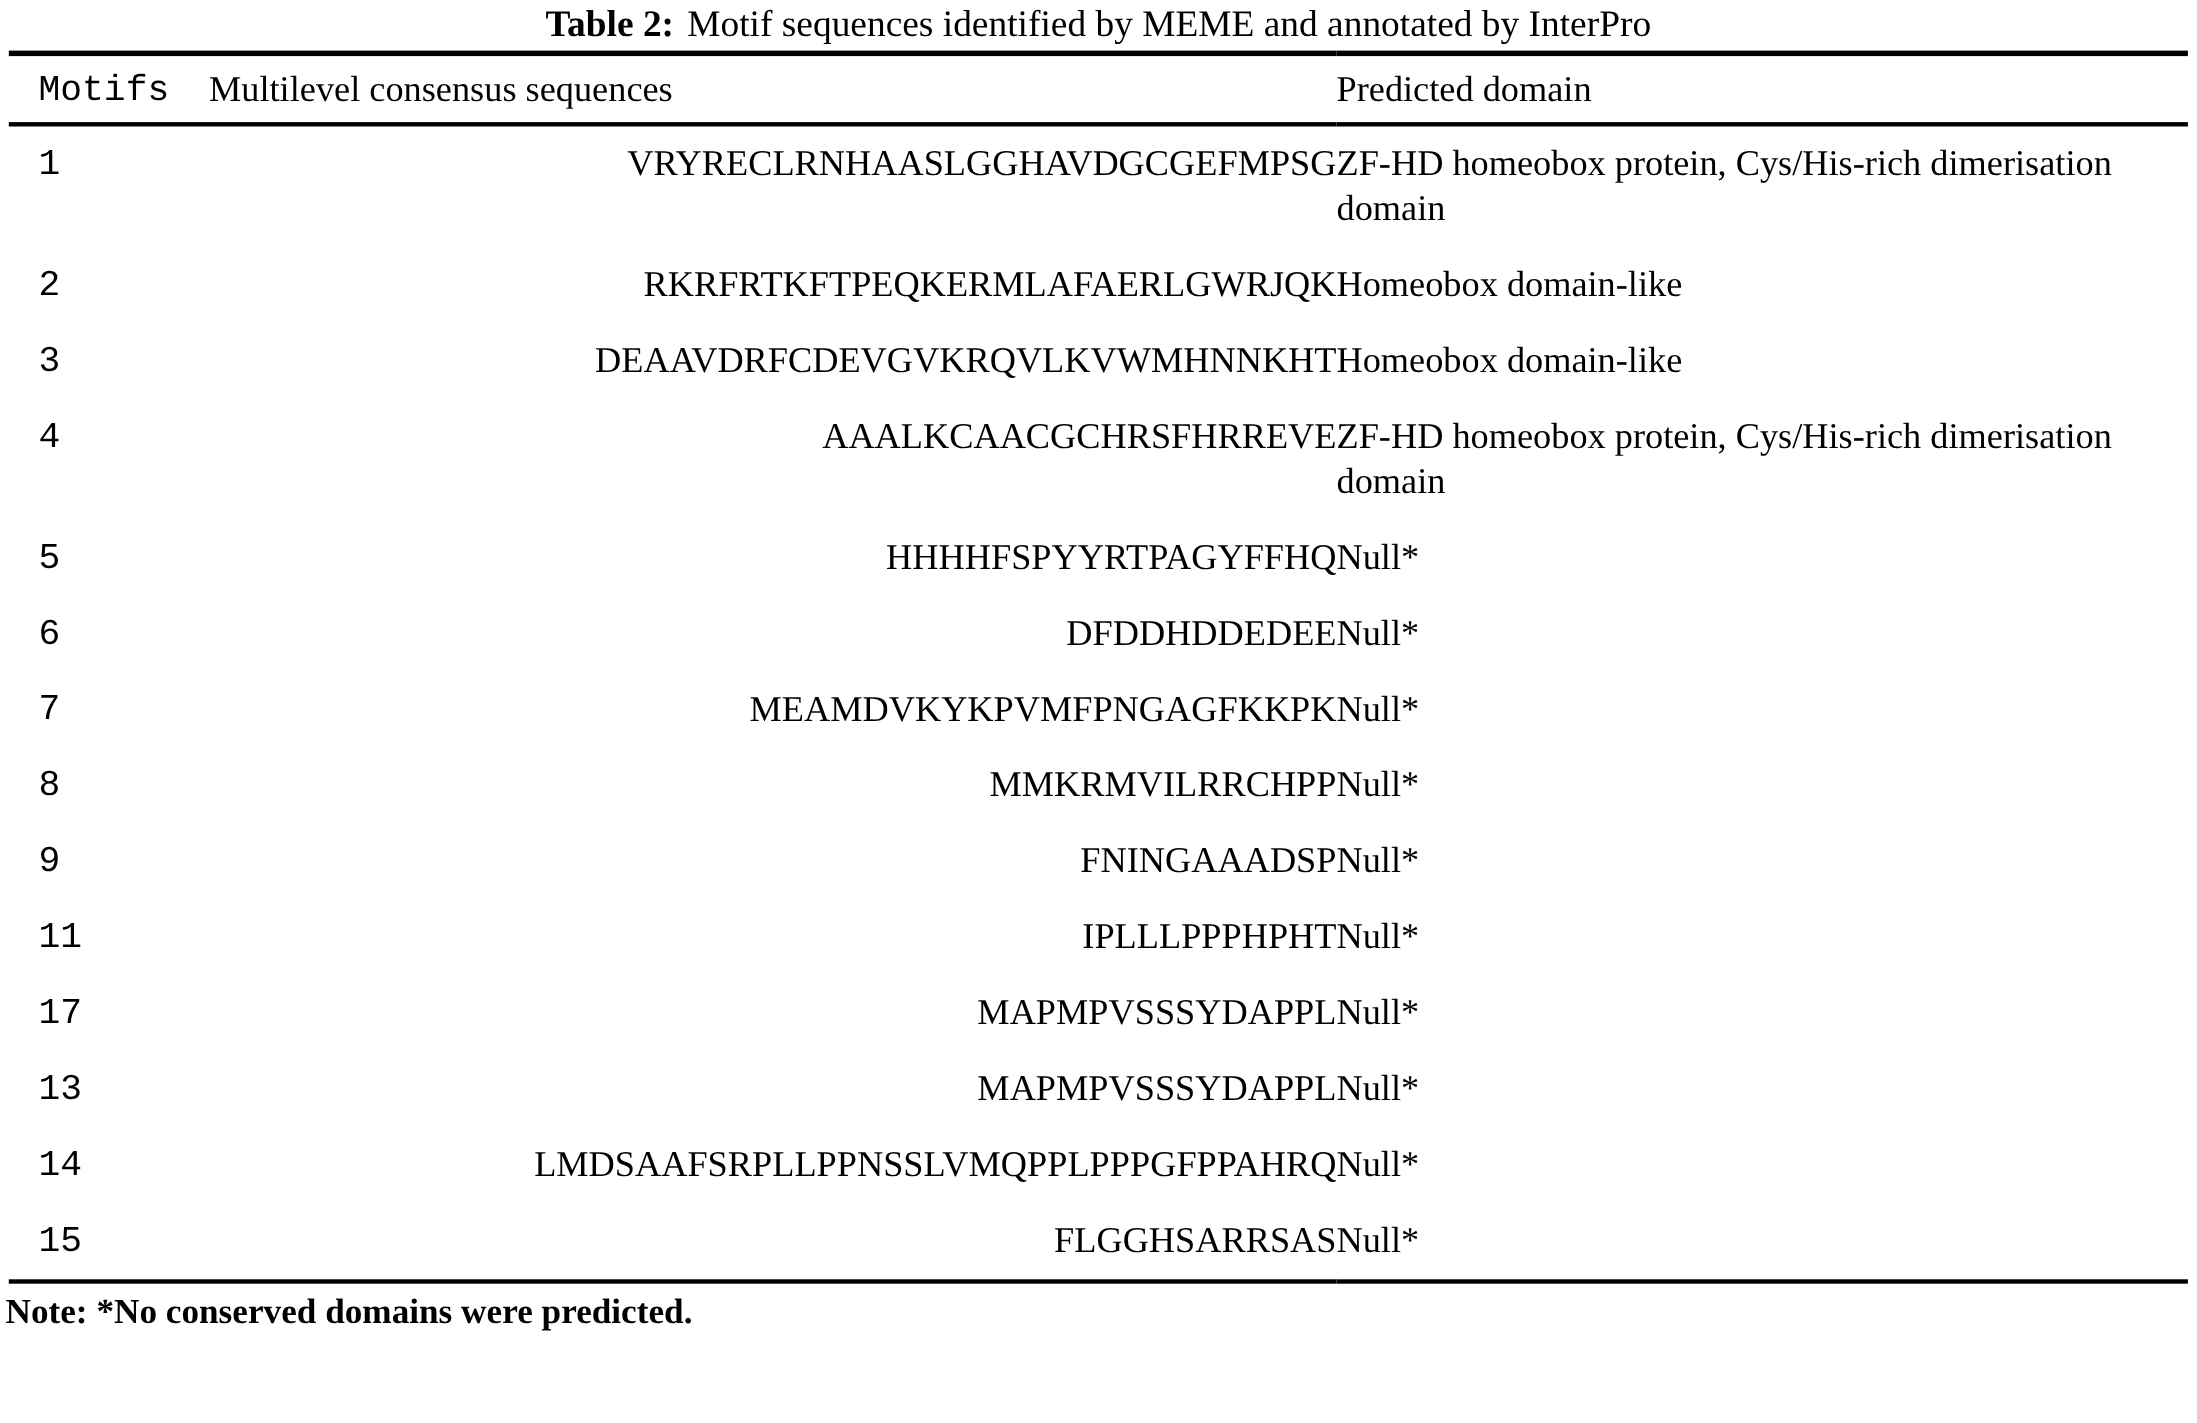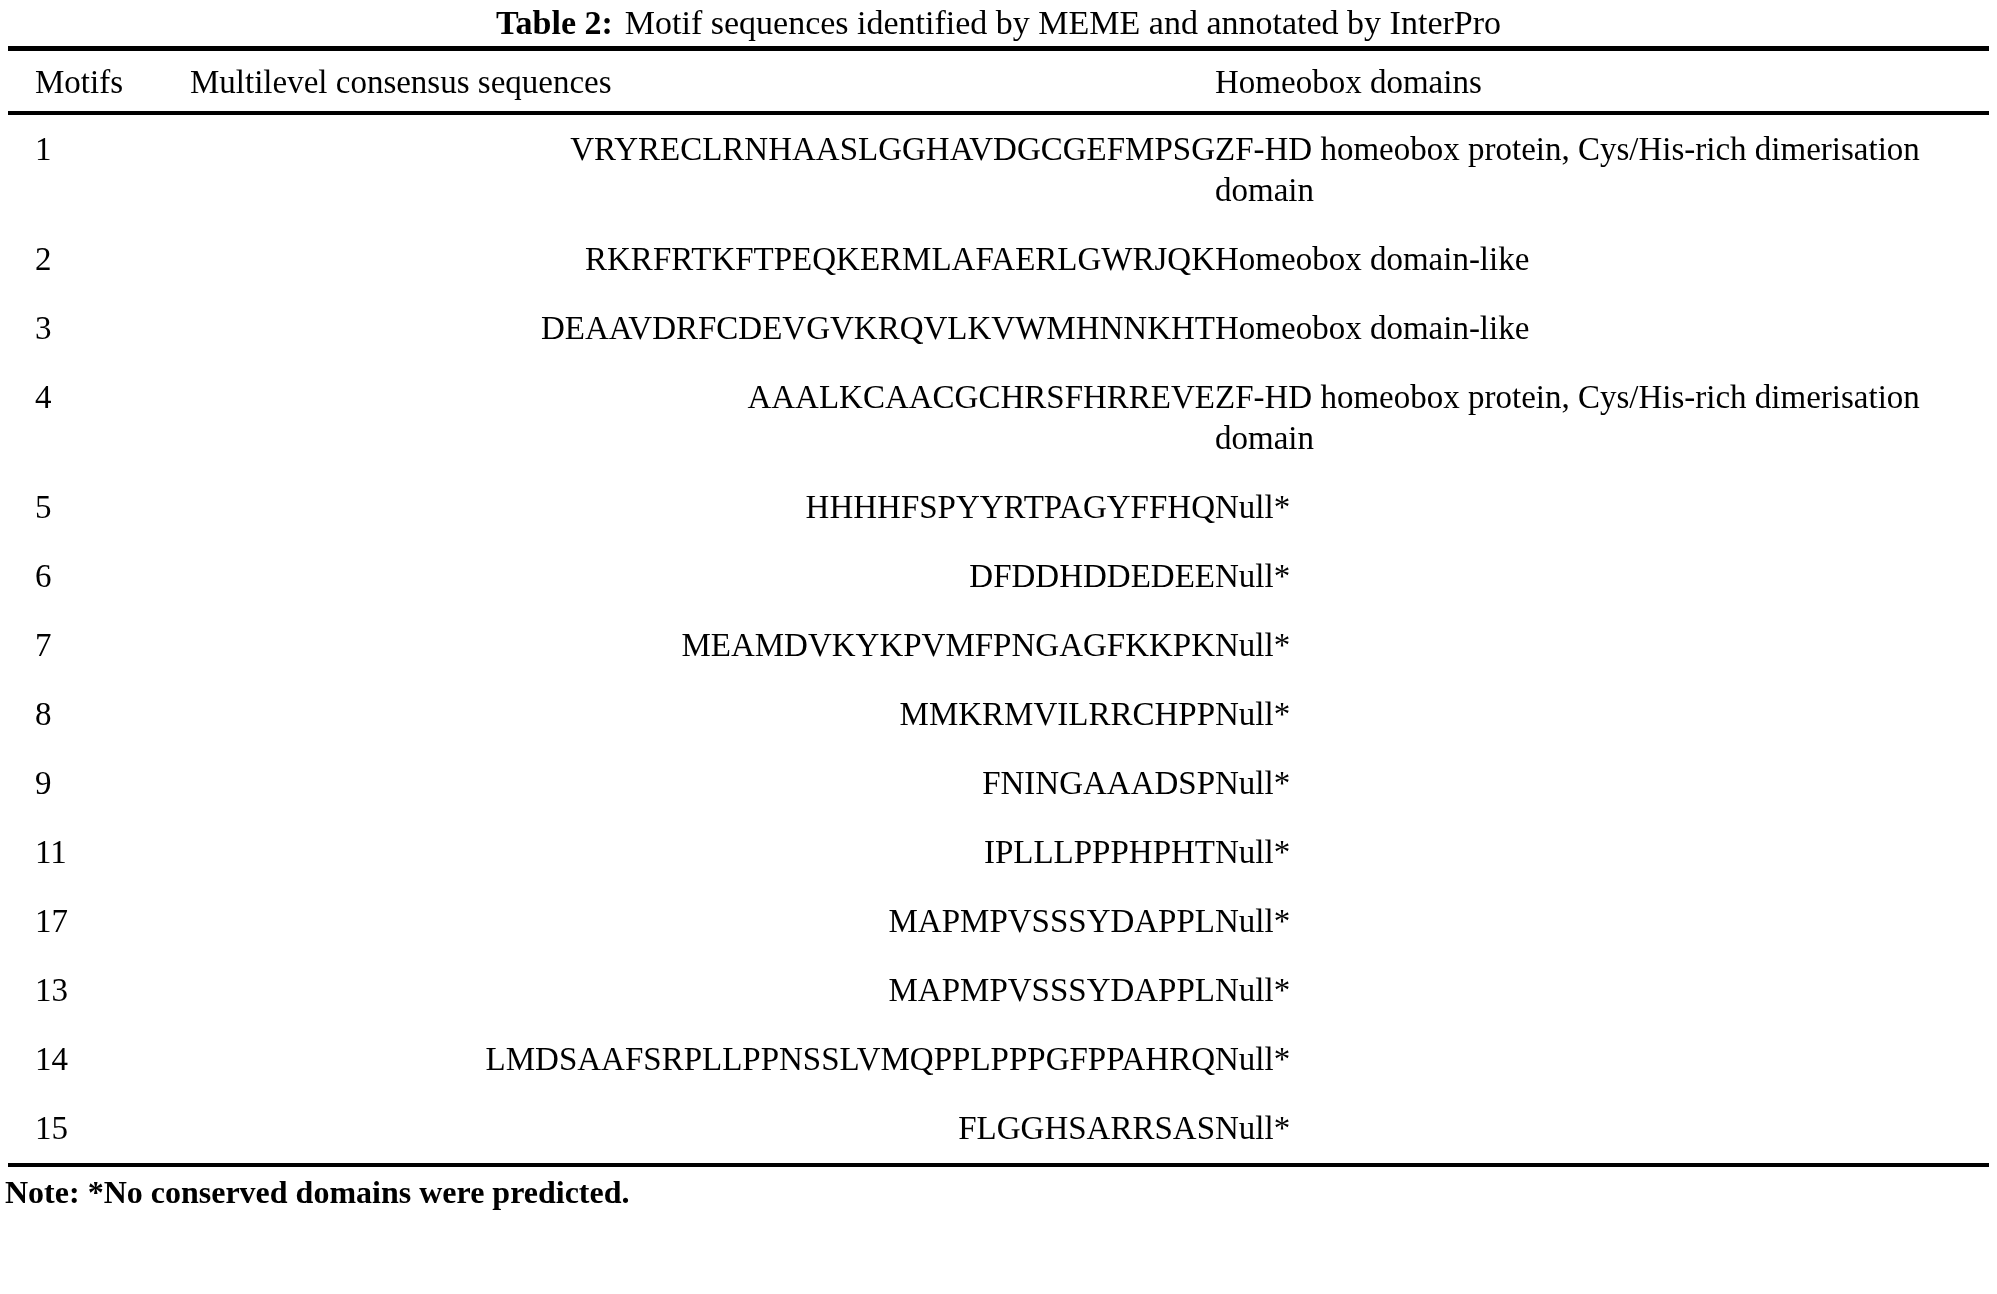--- a/index.html
+++ b/index.html
@@ -44,20 +44,21 @@
   }
   th {
     font-weight: normal;
     text-align: left;
     font-size: 33px;
     padding: 13px 0 10px 0;
     white-space: nowrap;
   }
   th:first-child, td:first-child {
     padding-left: 27px;
+    font-family: Liberation Mono, monospace;
   }
   td {
     vertical-align: top;
     font-size: 33px;
     line-height: 41px;
     padding: 14px 0;
   }
   td.seq {
     letter-spacing: 0px;
     white-space: nowrap;
@@ -82,21 +83,21 @@
   <table class="motif-table">
     <colgroup>
       <col class="c1">
       <col class="c2">
       <col class="c3">
     </colgroup>
     <thead>
       <tr>
         <th>Motifs</th>
         <th>Multilevel consensus sequences</th>
-        <th>Homeobox domains</th>
+        <th>Predicted domain</th>
       </tr>
     </thead>
     <tbody id="table-body">
   <tr>
     <td class="motif">1</td>
     <td class="seq">VRYRECLRNHAASLGGHAVDGCGEFMPSG</td>
     <td class="domain">ZF-HD homeobox protein, Cys/His-rich dimerisation domain</td>
   </tr>
 
   <tr>

